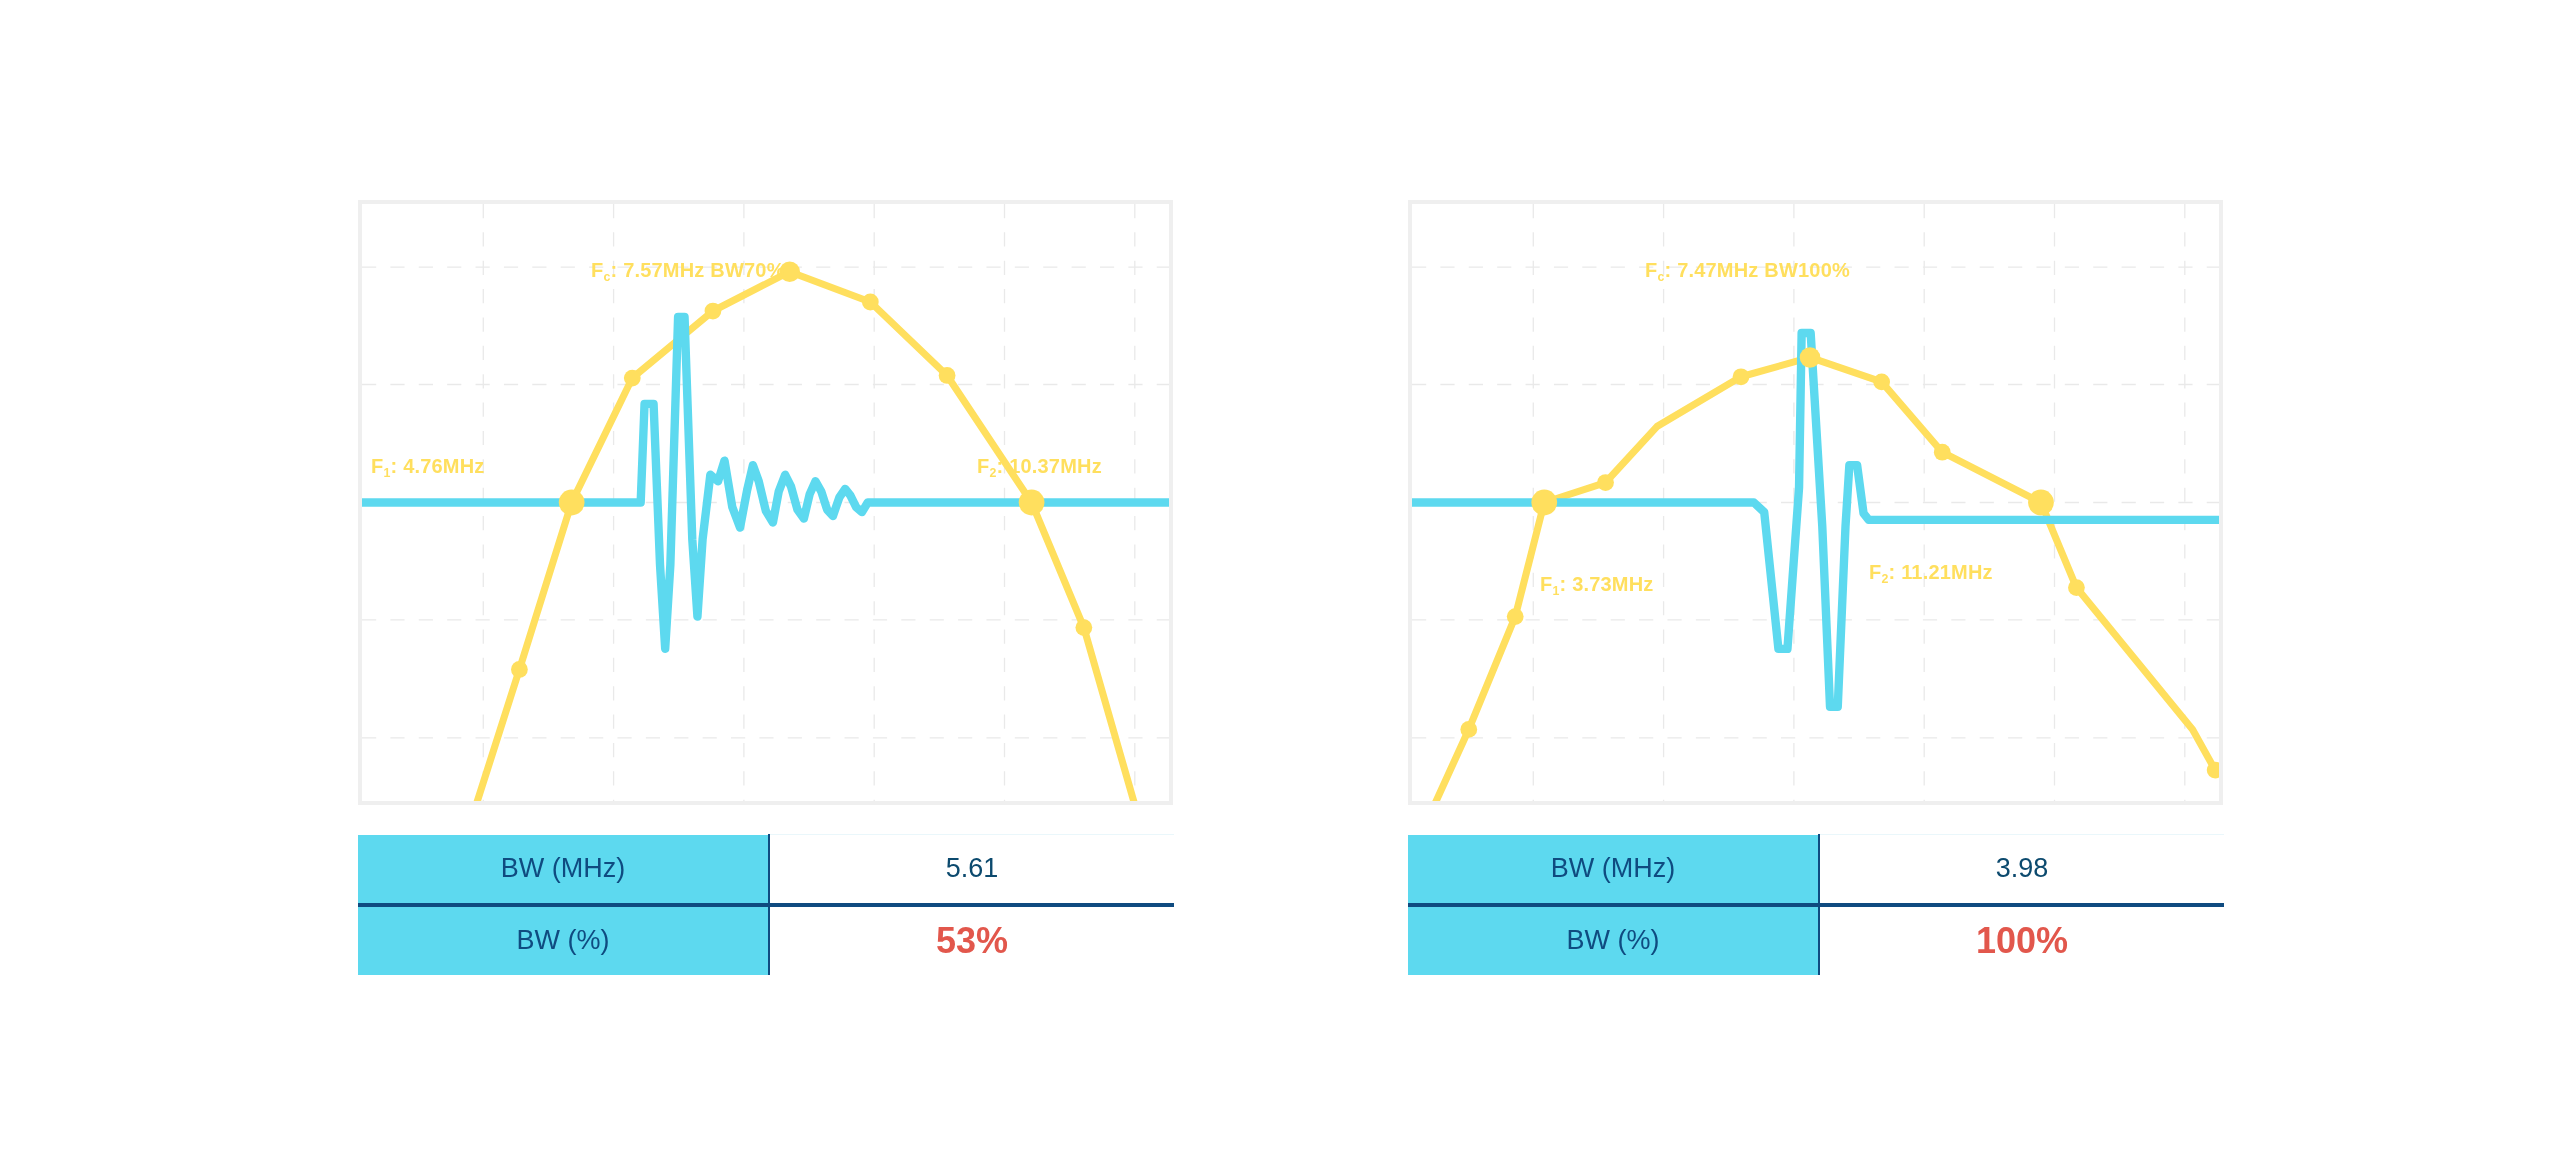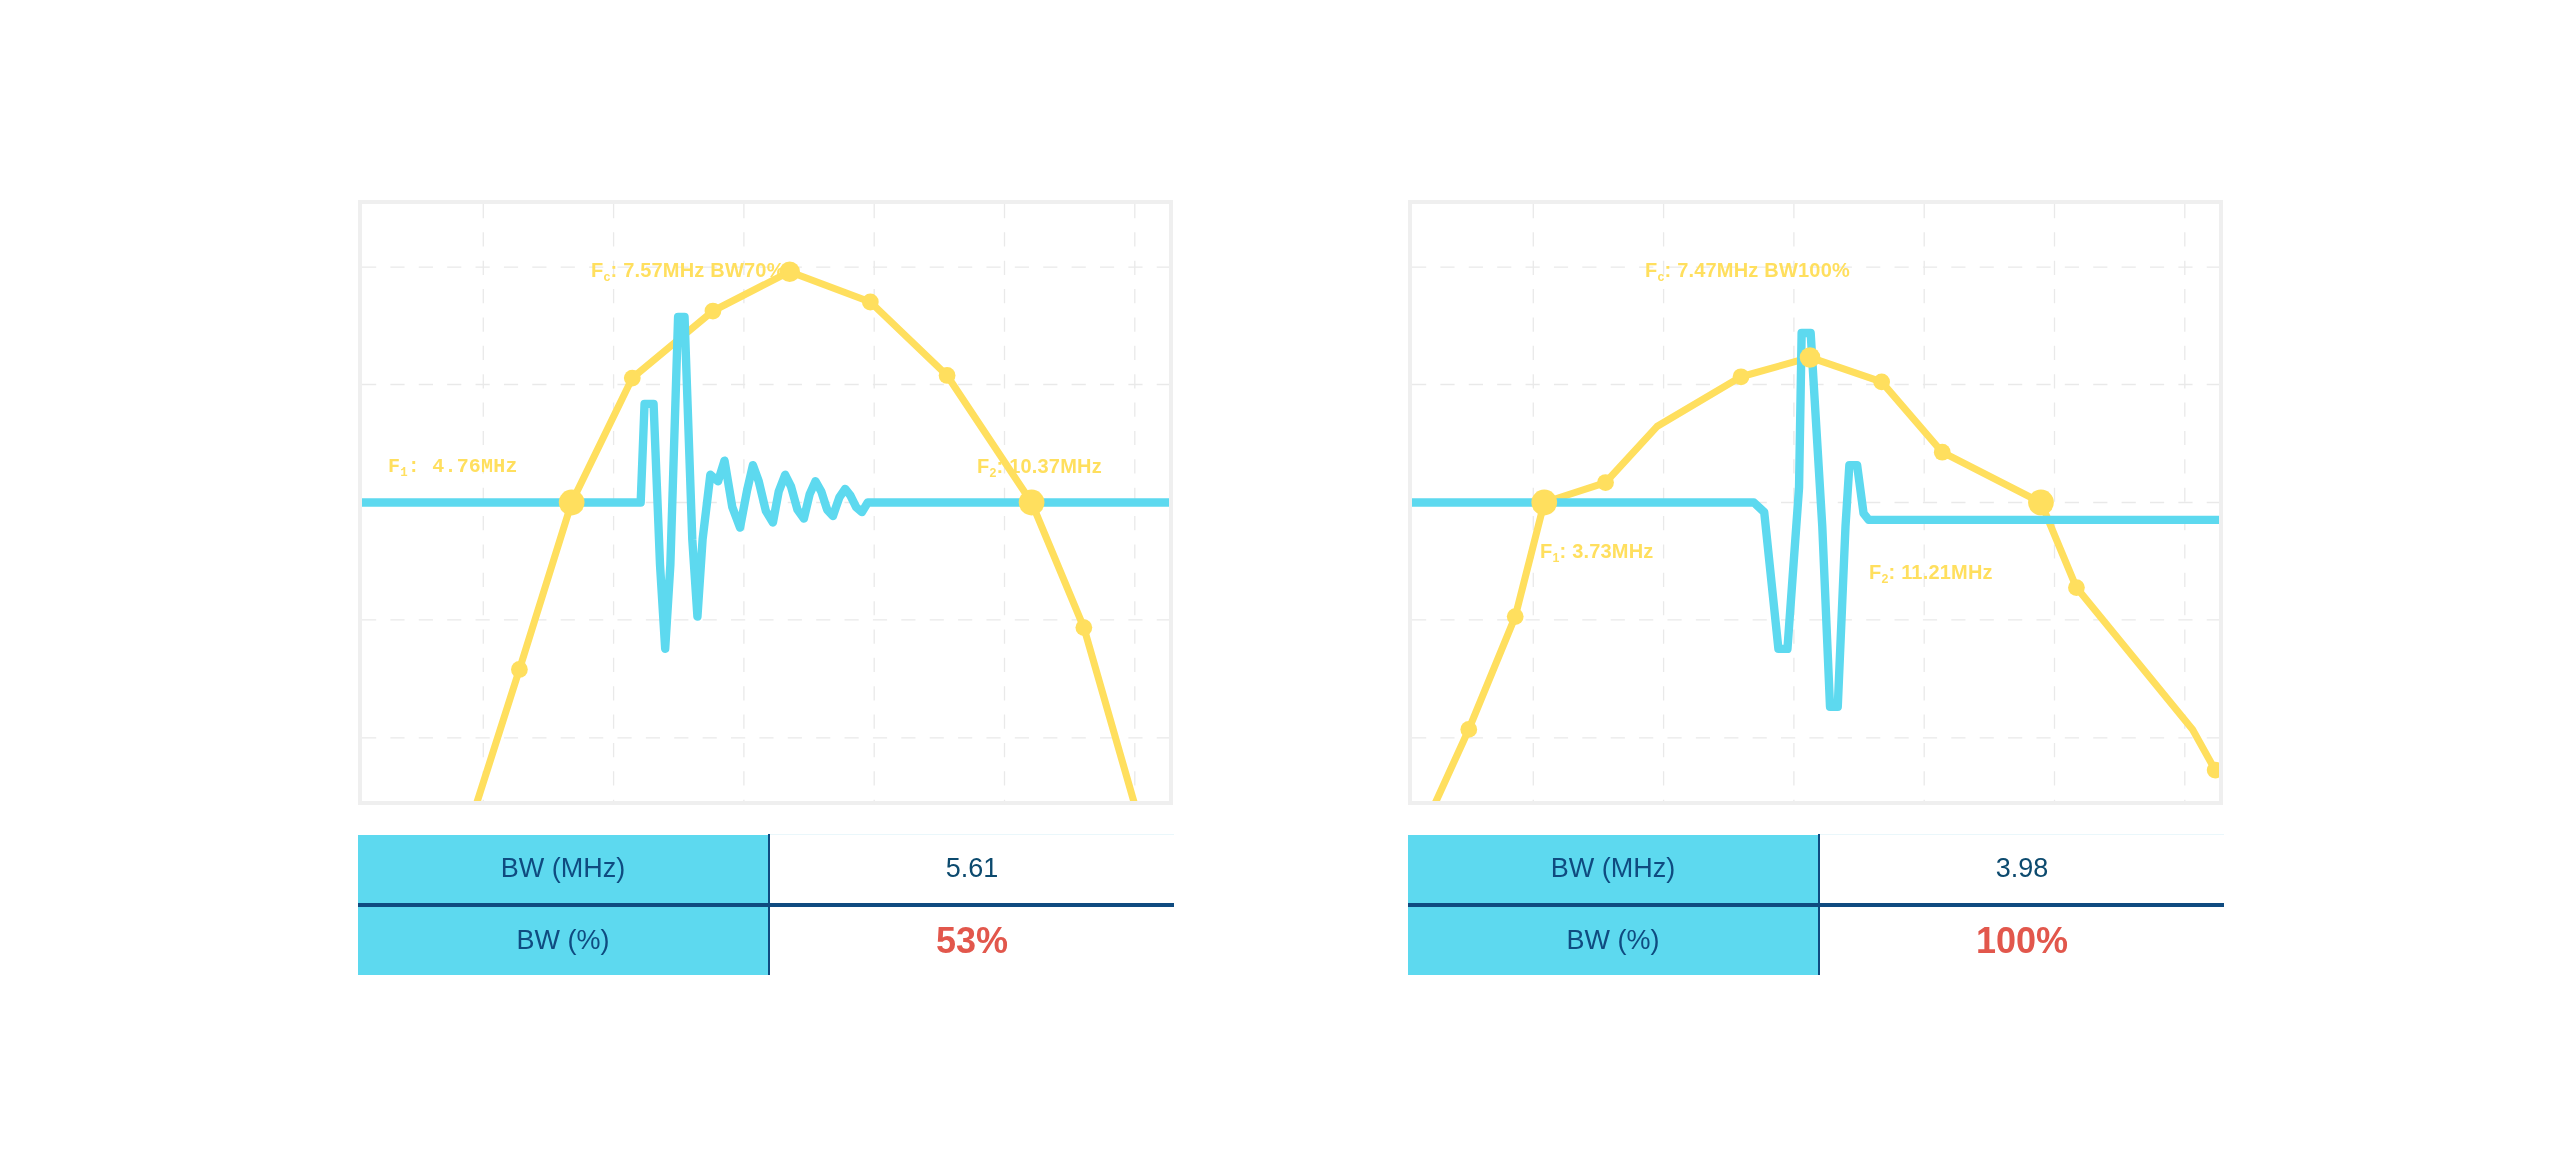--- a/index.html
+++ b/index.html
@@ -57,26 +57,26 @@
     font-family: "Liberation Sans", sans-serif;
   }
   .annot sub {
     font-size: 0.62em;
     vertical-align: -0.30em;
     font-weight: bold;
   }
 
   
   .left .annot-fc { left: 229px; top: 55px; }
-  .left .annot-f1 { left: 26px;  top: 251px; font-family: Liberation Mono, monospace; }
+  .left .annot-f1 { left: 9px;  top: 251px; }
   .left .annot-f2 { left: 599px; top: 251px; margin-left: 16px; }
 
   
   .right .annot-fc { left: 233px; top: 55px; text-align: right; }
-  .right .annot-f1 { left: 128px; top: 336px; }
+  .right .annot-f1 { left: 128px; top: 369px; }
   .right .annot-f2 { left: 457px; top: 357px; }
 
   
   .result-table {
     position: relative;
     margin-top: 29px;
     width: 815px;
     border-collapse: collapse;
     table-layout: fixed;
     padding-left: 24px;

